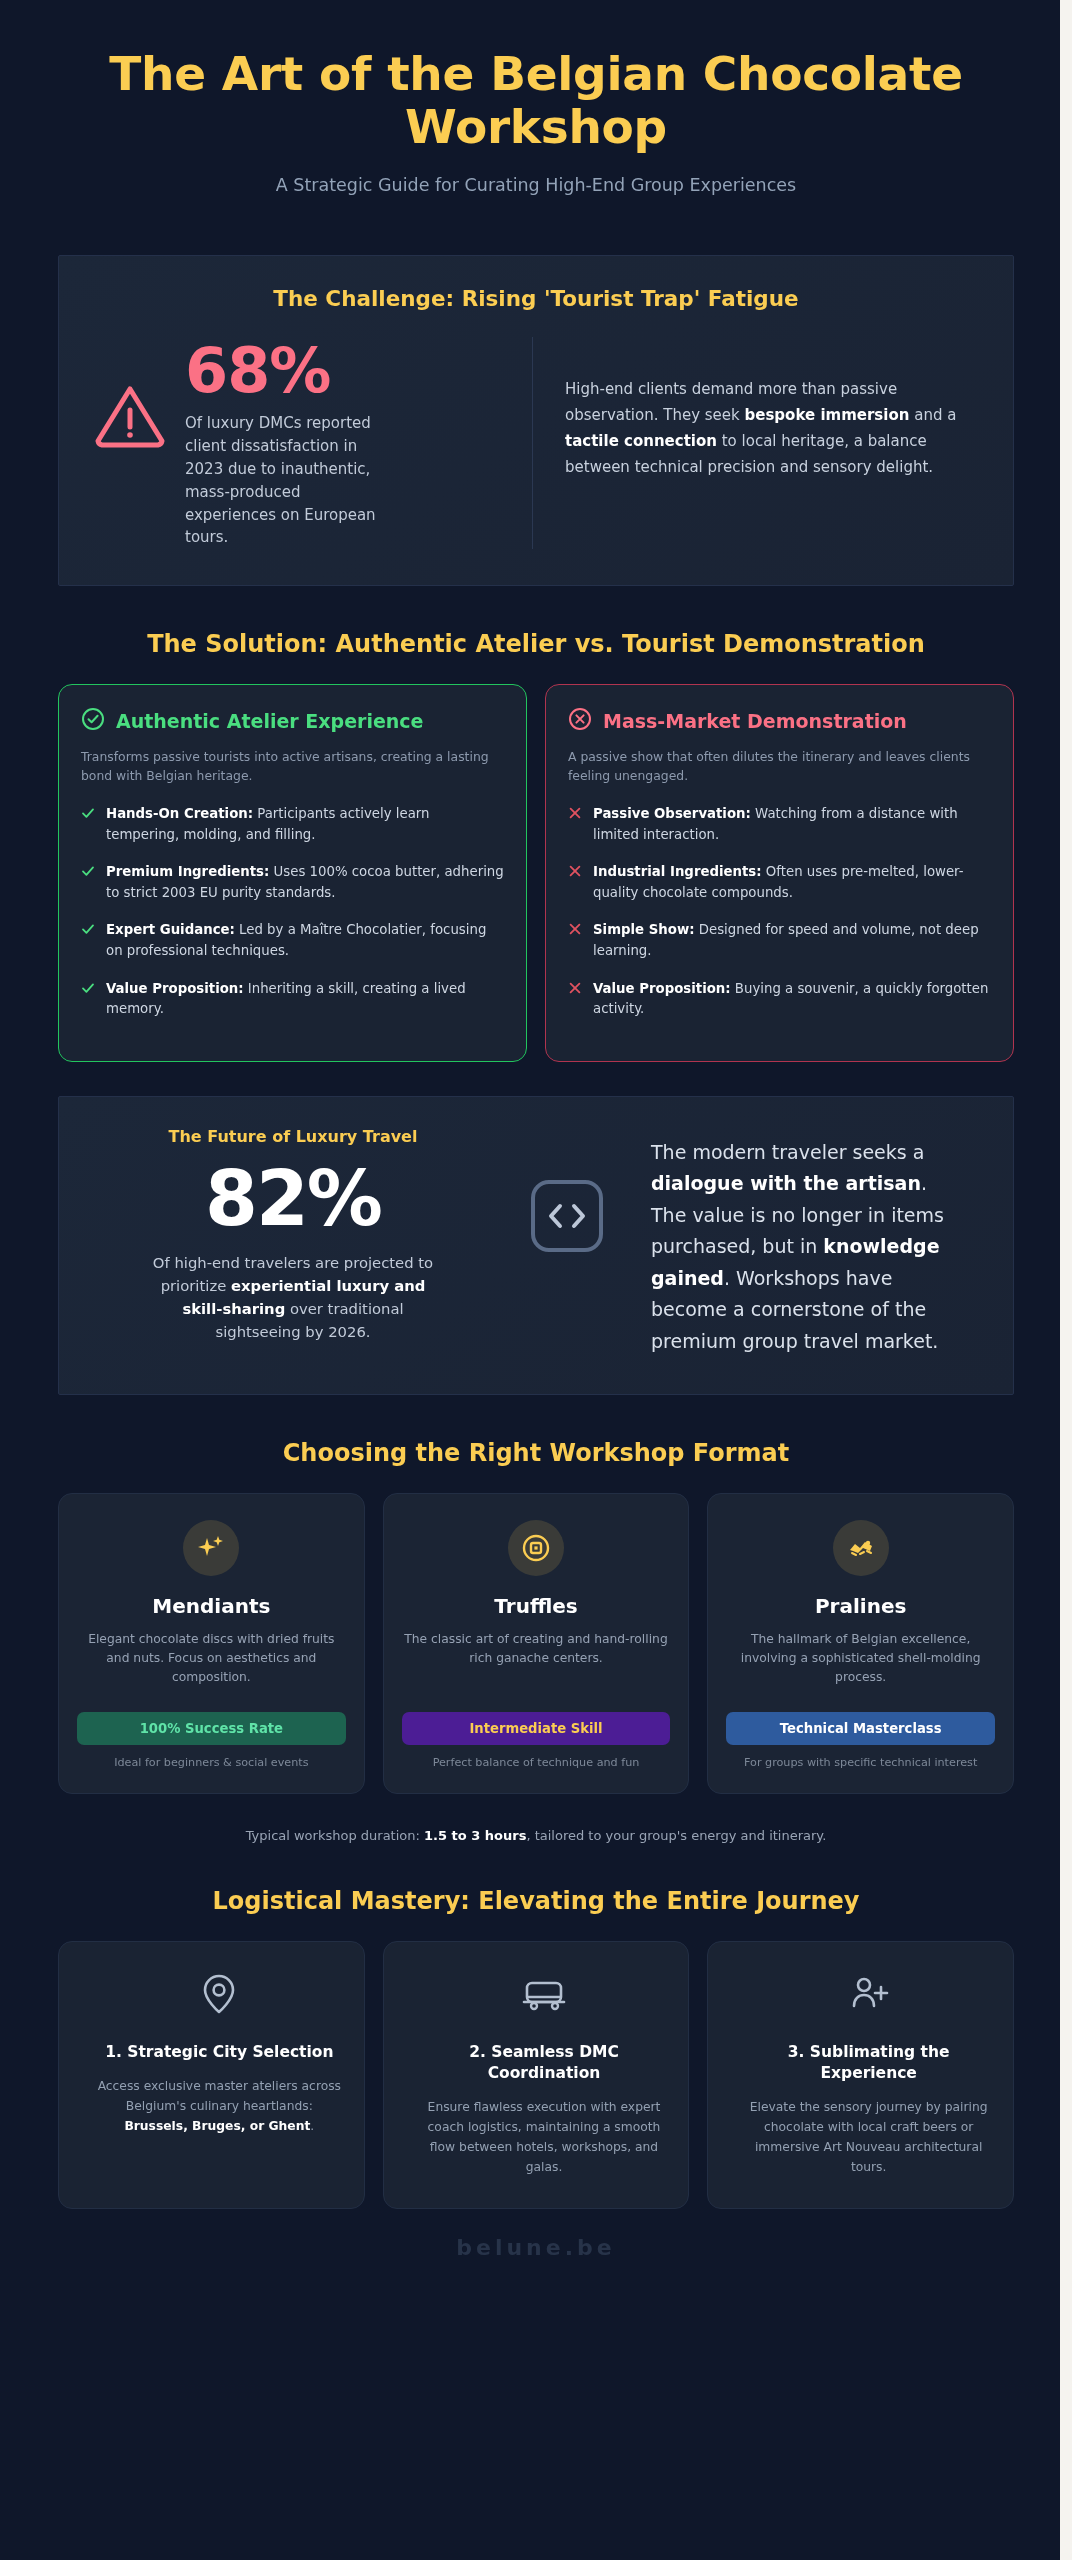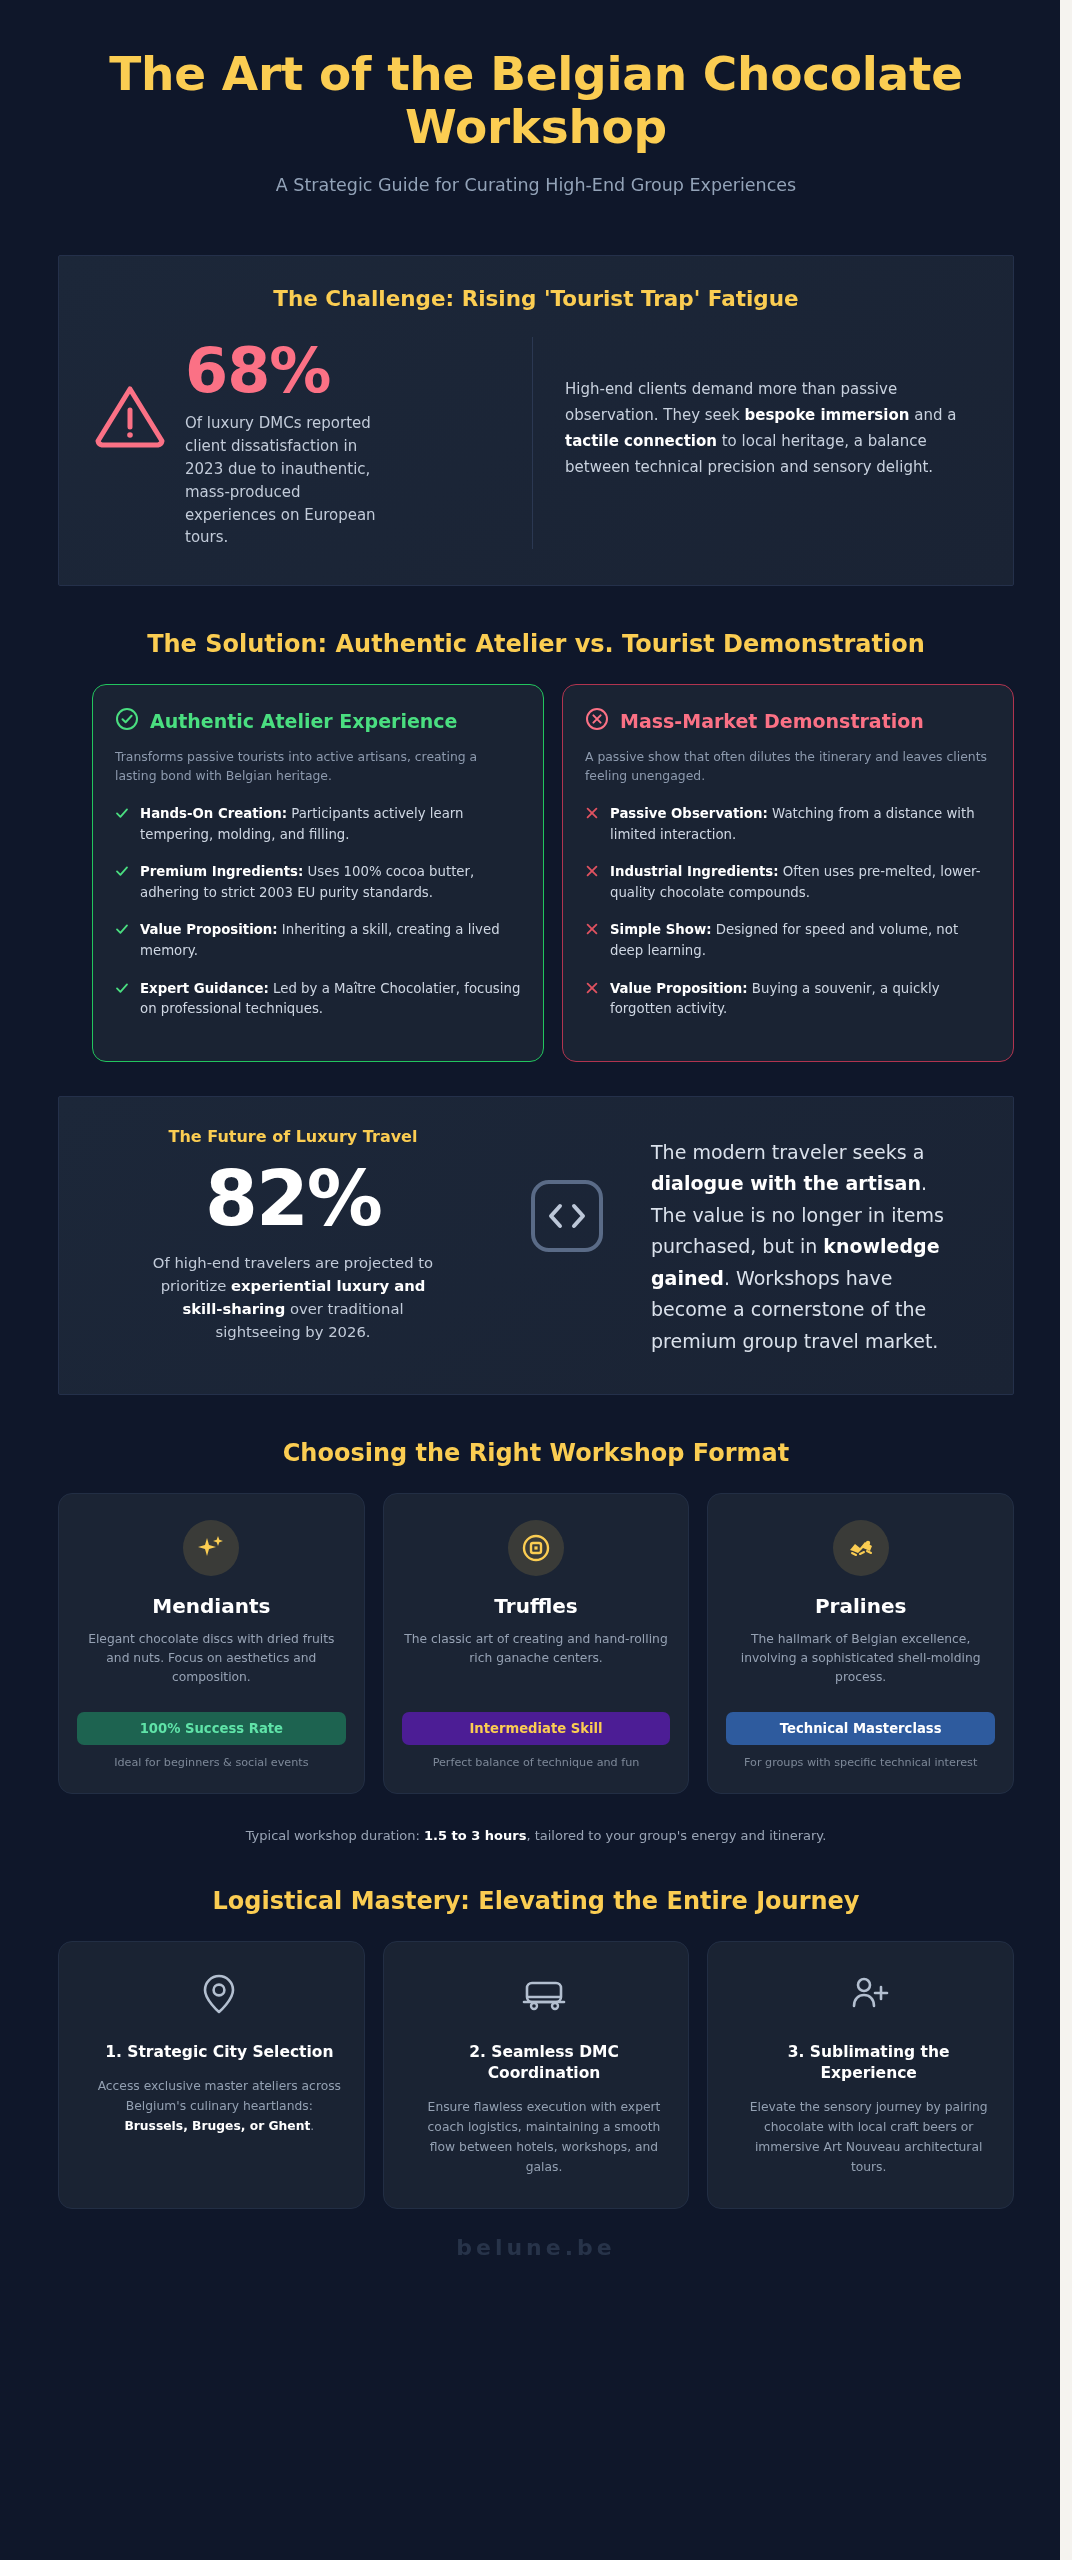--- a/index.html
+++ b/index.html
@@ -86,21 +86,21 @@
     flex: 1;
     padding-left: 32px;
     font-size: 15px;
     line-height: 1.72;
     color: #c8d1de;
     padding-top: 40px;
   }
   .challenge-right b { color: #ffffff; font-weight: 700; }
 
   
-  .compare { display: flex; gap: 18px; margin-left: 34px; }
+  .compare { display: flex; gap: 18px; }
   .compare-card {
     flex: 1;
     border-radius: 14px;
     padding: 22px 22px 24px 22px;
     background: #1a2333;
   }
   .compare-card.good { border: 1px solid #22c55e; }
   .compare-card.bad  { border: 1px solid #b1344f; }
   .cmp-head { display: flex; align-items: center; gap: 11px; margin-bottom: 13px; }
   .cmp-head h3 { font-size: 19px; font-weight: 700; }
@@ -297,29 +297,29 @@
               </svg>
           </span>
           <span><b>Premium Ingredients:</b><span> Uses 100% cocoa butter, adhering to strict 2003 EU purity standards.</span></span>
         </li>
         <li>
           <span class="tick">
             <svg width="14" height="14" viewBox="0 0 14 14">
                 <path d="M2 7.4 L5.4 10.8 L12 3.4" fill="none" stroke="#4ade80" stroke-width="1.8" stroke-linecap="round" stroke-linejoin="round"></path>
               </svg>
           </span>
+          <span><b>Expert Guidance:</b><span> Led by a Maître Chocolatier, focusing on professional techniques.</span></span>
+        </li>
+        <li>
+          <span class="tick">
+            <svg width="14" height="14" viewBox="0 0 14 14">
+                <path d="M2 7.4 L5.4 10.8 L12 3.4" fill="none" stroke="#4ade80" stroke-width="1.8" stroke-linecap="round" stroke-linejoin="round"></path>
+              </svg>
+          </span>
           <span><b>Value Proposition:</b><span> Inheriting a skill, creating a lived memory.</span></span>
-        </li>
-        <li>
-          <span class="tick">
-            <svg width="14" height="14" viewBox="0 0 14 14">
-                <path d="M2 7.4 L5.4 10.8 L12 3.4" fill="none" stroke="#4ade80" stroke-width="1.8" stroke-linecap="round" stroke-linejoin="round"></path>
-              </svg>
-          </span>
-          <span><b>Expert Guidance:</b><span> Led by a Maître Chocolatier, focusing on professional techniques.</span></span>
         </li>
       </ul>
     </div>
 
     <div class="compare-card bad">
       <div class="cmp-head">
         <span>
           <svg width="24" height="24" viewBox="0 0 24 24">
             <circle cx="12" cy="12" r="10" fill="none" stroke="#fb7185" stroke-width="2"></circle>
             <path d="M8.4 8.4 L15.6 15.6 M15.6 8.4 L8.4 15.6" fill="none" stroke="#fb7185" stroke-width="2" stroke-linecap="round"></path>

